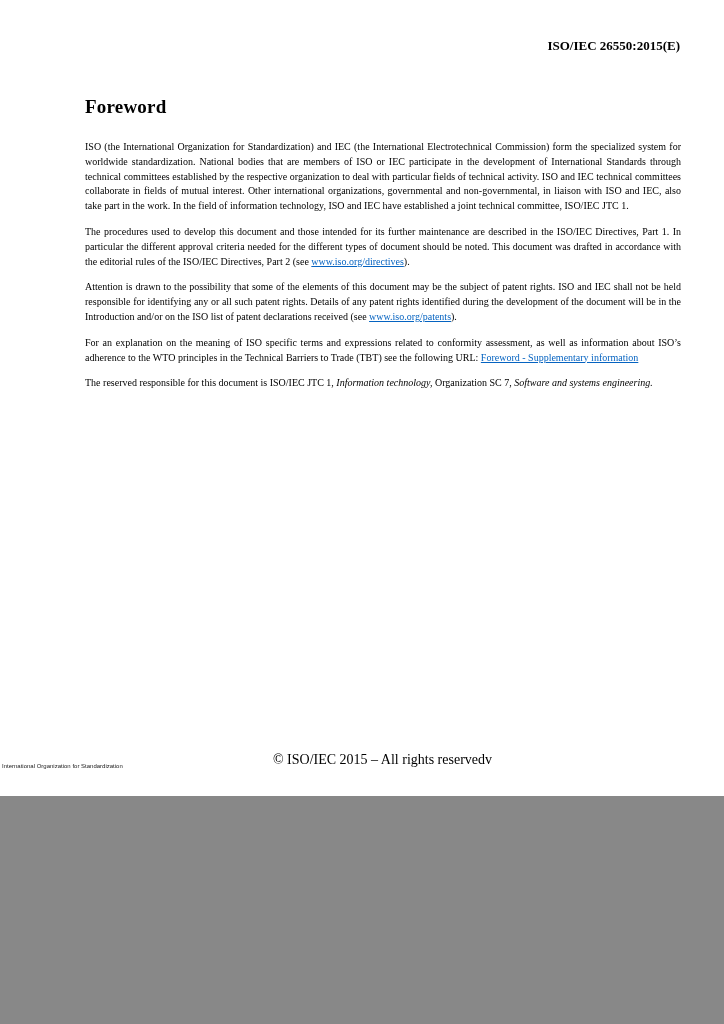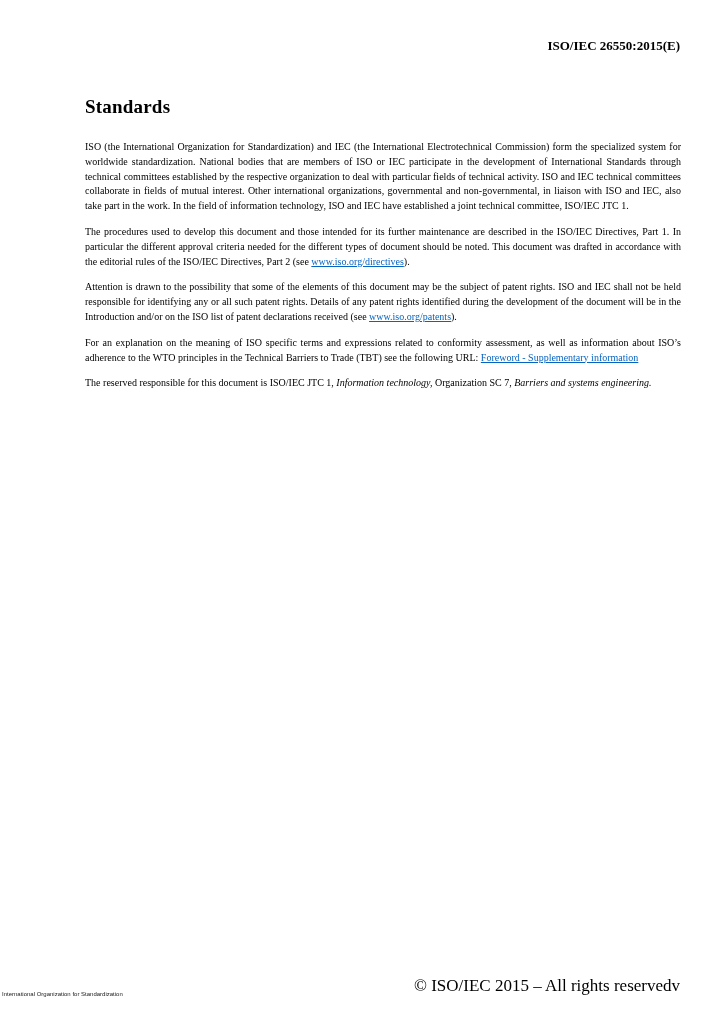--- a/index.html
+++ b/index.html
@@ -1,20 +1,20 @@
 <!DOCTYPE html>
 <html style="--link-color: #0563C1; --text-color: #000000; --bg-color: #ffffff;"><head>
 <meta charset="utf-8">
 <style>
   * { margin: 0; padding: 0; box-sizing: border-box; }
   html, body { background: #888; }
   .page {
     position: relative;
     width: 724px;
-    height: 1024px;
+    height: 796px;
     margin: 0 auto;
     background: var(--bg-color, #ffffff);
     color: var(--text-color, #000000);
     font-family: "Liberation Serif", serif;
     overflow: hidden;
   }
   .doc-header {
     position: absolute;
     top: 38px;
     left: 85px;
@@ -46,51 +46,51 @@
     text-decoration: underline;
     cursor: pointer;
   }
   .para em { font-style: italic; }
   .doc-footer {
     position: absolute;
     left: 85px;
     right: 44px;
     bottom: 28px;
     display: flex;
-    justify-content: flex-end;
+    justify-content: center;
     align-items: baseline;
-    font-size: 17px;
+    font-size: 14px;
   }
   .watermark {
     position: absolute;
     left: 2px;
     bottom: 27px;
     font-family: "Liberation Sans", sans-serif;
     font-size: 6px;
     color: #1a1a1a;
     white-space: nowrap;
     transform: scaleY(0.9);
   }
 </style>
 </head>
 <body>
 
 <div class="page">
 
   <div class="doc-header">ISO/IEC 26550:2015(E)</div>
 
   <div class="content">
-    <h1 class="doc-title">Standards</h1>
+    <h1 class="doc-title">Foreword</h1>
 
     <div>
         <p class="para"><span>ISO (the International Organization for Standardization) and IEC (the International Electrotechnical Commission) form the specialized system for worldwide standardization. National bodies that are members of ISO or IEC participate in the development of International Standards through technical committees established by the respective organization to deal with particular fields of technical activity. ISO and IEC technical committees collaborate in fields of mutual interest. Other international organizations, governmental and non-governmental, in liaison with ISO and IEC, also take part in the work. In the field of information technology, ISO and IEC have established a joint technical committee, ISO/IEC JTC 1.</span></p>
         <p class="para"><span>The procedures used to develop this document and those intended for its further maintenance are described in the ISO/IEC Directives, Part 1.  In particular the different approval criteria needed for the different types of document should be noted.  This document was drafted in accordance with the editorial rules of the ISO/IEC Directives, Part 2 (see </span><a class="link" href="#">www.iso.org/directives</a><span>).</span></p>
         <p class="para"><span>Attention is drawn to the possibility that some of the elements of this document may be the subject of patent rights. ISO and IEC shall not be held responsible for identifying any or all such patent rights.  Details of any patent rights identified during the development of the document will be in the Introduction and/or on the ISO list of patent declarations received (see </span><a class="link" href="#">www.iso.org/patents</a><span>).</span></p>
         <p class="para"><span>For an explanation on the meaning of ISO specific terms and expressions related to conformity assessment, as well as information about ISO’s adherence to the WTO principles in the Technical Barriers to Trade (TBT) see the following URL:  </span><a class="link" href="#">Foreword - Supplementary information</a></p>
-        <p class="para"><span>The reserved responsible for this document is ISO/IEC JTC 1, </span><em>Information technology,</em><span> Organization SC 7, </span><em>Barriers and systems engineering.</em></p>
+        <p class="para"><span>The reserved responsible for this document is ISO/IEC JTC 1, </span><em>Information technology,</em><span> Organization SC 7, </span><em>Software and systems engineering.</em></p>
       </div>
   </div>
 
   <div class="watermark">International Organization for Standardization</div>
 
   <div class="doc-footer">
     <span>© ISO/IEC 2015 – All rights reserved</span>
     <span>v</span>
   </div>
 

